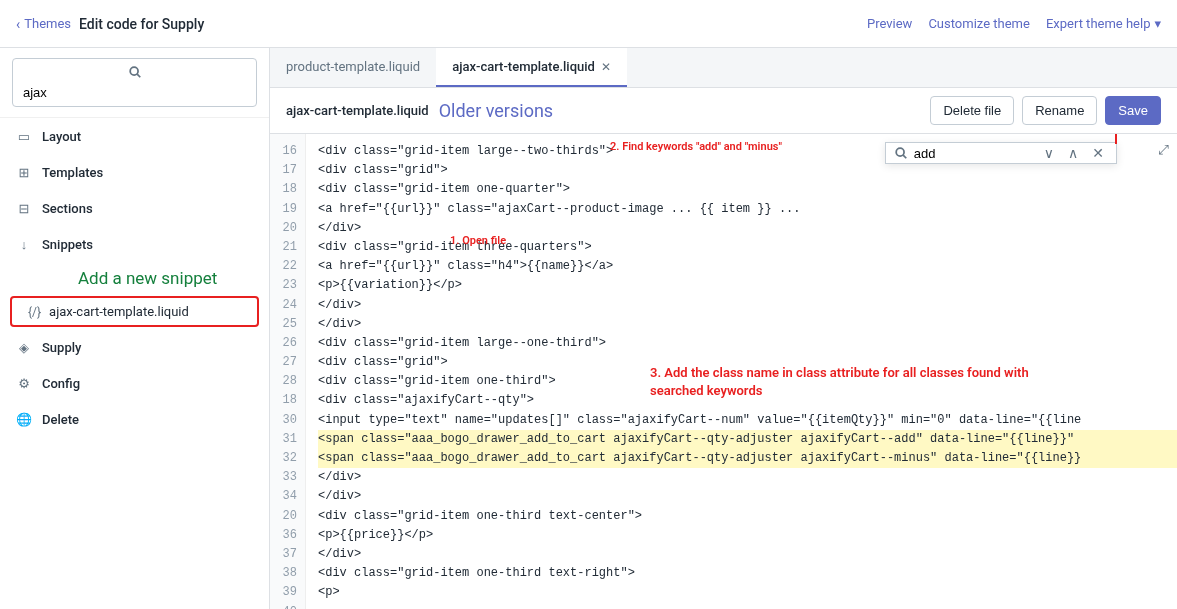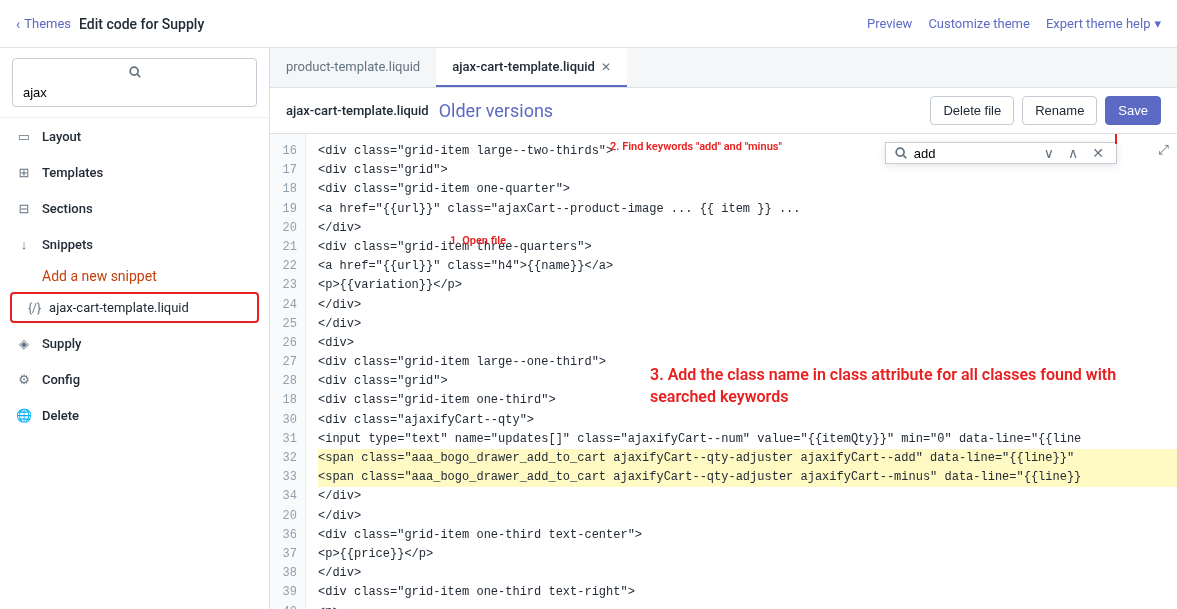--- a/index.html
+++ b/index.html
@@ -24,21 +24,21 @@
 
     
     .sidebar { width: 270px; background: #fff; border-right: 1px solid #dde0e4; display: flex; flex-direction: column; flex-shrink: 0; }
     .sidebar-search { padding: 10px 12px; border-bottom: 1px solid #f0f0f0; }
     .sidebar-search-input { display: flex; align-items: center; gap: 6px; border: 1px solid #c4cdd5; border-radius: 4px; padding: 6px 10px; background: #fff; flex-direction: column; }
     .sidebar-search-input input { border: none; outline: none; font-size: 13px; width: 100%; background: transparent; }
     .sidebar-nav { overflow-y: auto; flex: 1; }
     .sidebar-item { display: flex; align-items: center; gap: 10px; padding: 10px 16px; cursor: pointer; color: #212b36; font-size: 13px; }
     .sidebar-item .item-icon { width: 16px; height: 16px; display: flex; align-items: center; justify-content: center; color: #637381; }
     .sidebar-item-label { font-weight: 500; }
-    .add-snippet-link { color: #c2410c; text-decoration: none; font-size: 14px; padding: 6px 16px 6px 42px; display: block; }
+    .add-snippet-link { color: #15803d; text-decoration: none; font-size: 17px; padding: 6px 16px 6px 42px; display: block; margin-left: 36px; }
     .snippet-file { display: flex; align-items: center; gap: 8px; padding: 6px 16px 6px 16px; border: 2px solid #e82020; border-radius: 4px; margin: 2px 10px; cursor: pointer; }
     .snippet-file-icon { color: #637381; font-size: 12px; }
     .snippet-file-name { font-size: 13px; color: #212b36; }
 
     
     .editor-area { flex: 1; display: flex; flex-direction: column; overflow: hidden; }
 
     
     .tabs-bar { display: flex; align-items: flex-start; background: #f4f6f8; border-bottom: 1px solid #dde0e4; padding: 0 12px 0 0; height: 40px; }
     .tab { display: flex; align-items: center; gap: 6px; padding: 0 16px; height: 100%; font-size: 13px; cursor: pointer; border-bottom: 2px solid transparent; color: #637381; background: transparent; }
@@ -227,21 +227,20 @@
               <div class="code-line">  &lt;div class="grid-item large--two-thirds"&gt;</div>
               <div class="code-line">    &lt;div class="grid"&gt;</div>
               <div class="code-line">      &lt;div class="grid-item one-quarter"&gt;</div>
               <div class="code-line">        &lt;a href="{{url}}" class="ajaxCart--product-image  ...  {{ item }} ...</div>
               <div class="code-line">      &lt;/div&gt;</div>
               <div class="code-line">      &lt;div class="grid-item three-quarters"&gt;</div>
               <div class="code-line">        &lt;a href="{{url}}" class="h4"&gt;{{name}}&lt;/a&gt;</div>
               <div class="code-line">        &lt;p&gt;{{variation}}&lt;/p&gt;</div>
               <div class="code-line">      &lt;/div&gt;</div>
               <div class="code-line">    &lt;/div&gt;</div>
-              <div class="code-line">  &lt;div&gt;</div>
               <div class="code-line">  &lt;div class="grid-item large--one-third"&gt;</div>
               <div class="code-line">    &lt;div class="grid"&gt;</div>
               <div class="code-line">      &lt;div class="grid-item one-third"&gt;</div>
               <div class="code-line">        &lt;div class="ajaxifyCart--qty"&gt;</div>
               <div class="code-line">          &lt;input type="text" name="updates[]" class="ajaxifyCart--num" value="{{itemQty}}" min="0" data-line="{{line</div>
               <div class="code-line" style="background: rgb(255, 249, 196);">          &lt;span class="aaa_bogo_drawer_add_to_cart ajaxifyCart--qty-adjuster ajaxifyCart--add" data-line="{{line}}"</div>
               <div class="code-line" style="background: rgb(255, 249, 196);">          &lt;span class="aaa_bogo_drawer_add_to_cart ajaxifyCart--qty-adjuster ajaxifyCart--minus" data-line="{{line}}</div>
               <div class="code-line">        &lt;/div&gt;</div>
               <div class="code-line">      &lt;/div&gt;</div>
               <div class="code-line">      &lt;div class="grid-item one-third text-center"&gt;</div>
@@ -249,19 +248,19 @@
               <div class="code-line">      &lt;/div&gt;</div>
               <div class="code-line">      &lt;div class="grid-item one-third text-right"&gt;</div>
               <div class="code-line">        &lt;p&gt;</div>
               <div class="code-line"></div>
               <div class="code-line"></div>
             </div>
         </div>
 
         <div style="position:absolute;top:100px;left:180px;color:#e82020;font-size:11px;font-weight:600;pointer-events:none;text-align:right;">1. Open file</div>
 
-        <div style="position:absolute;top:230px;left:380px;color:#e82020;font-size:16px;font-weight:600;pointer-events:none;line-height:1.4;">3. Add the class name in class attribute for all classes found with<br>searched keywords</div>
+        <div style="position:absolute;top:230px;left:380px;color:#e82020;font-size:13px;font-weight:600;pointer-events:none;line-height:1.4;">3. Add the class name in class attribute for all classes found with<br>searched keywords</div>
 
         <button class="fullscreen-btn">⤢</button>
       </div>
     </div>
   </div>
 </div>
 
 </body></html>

